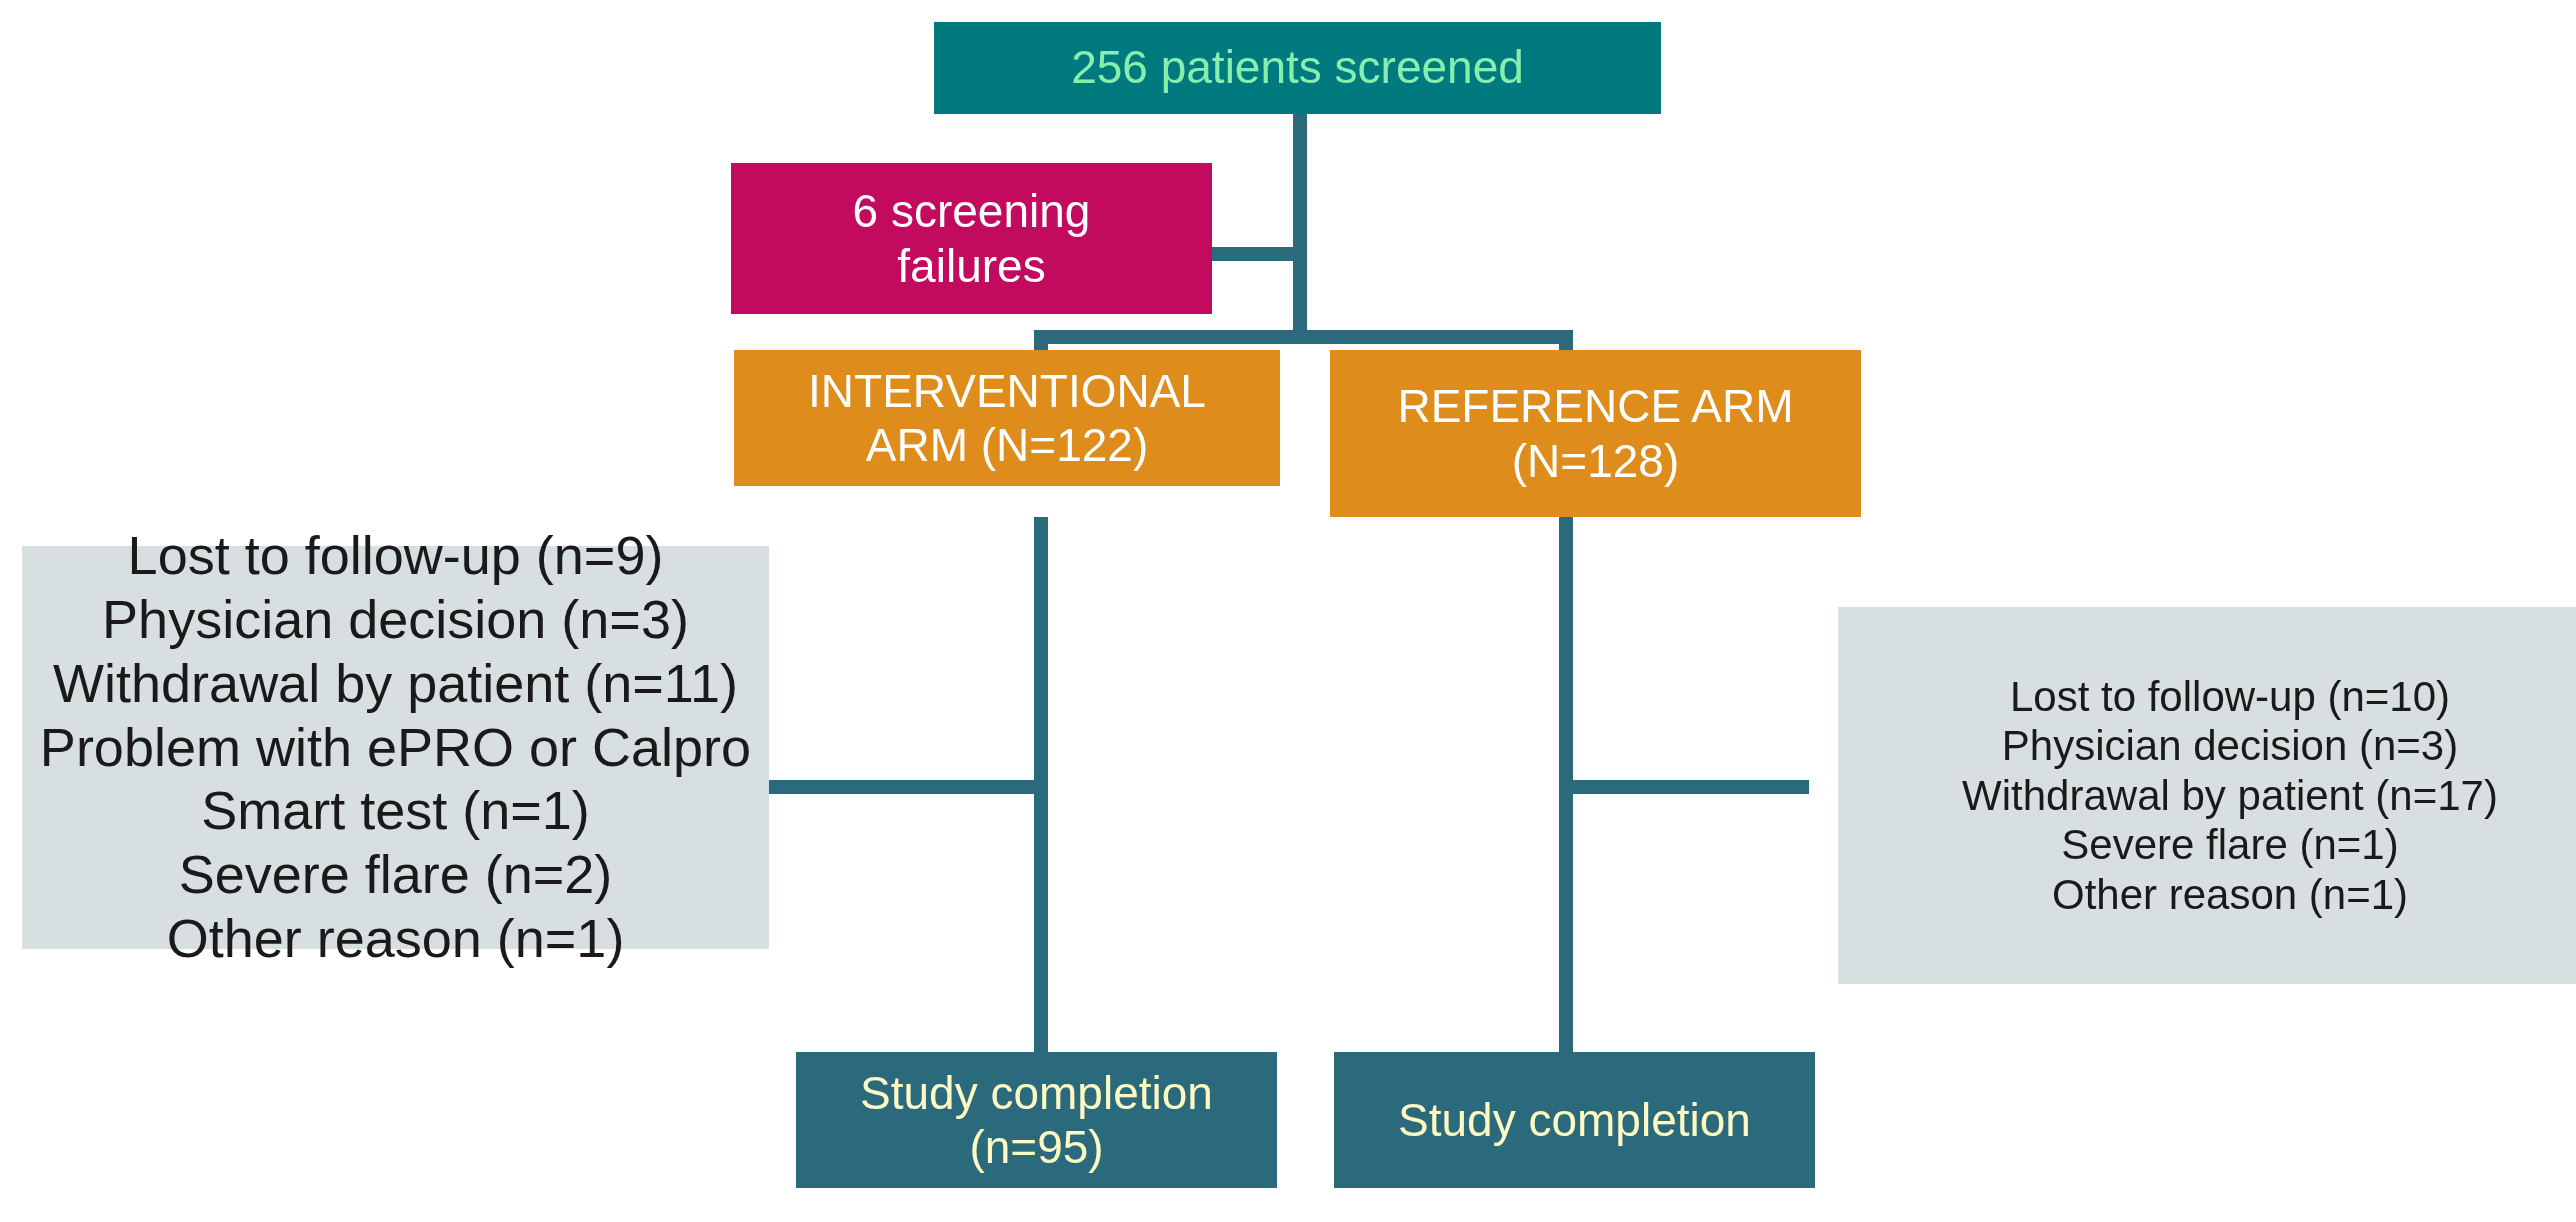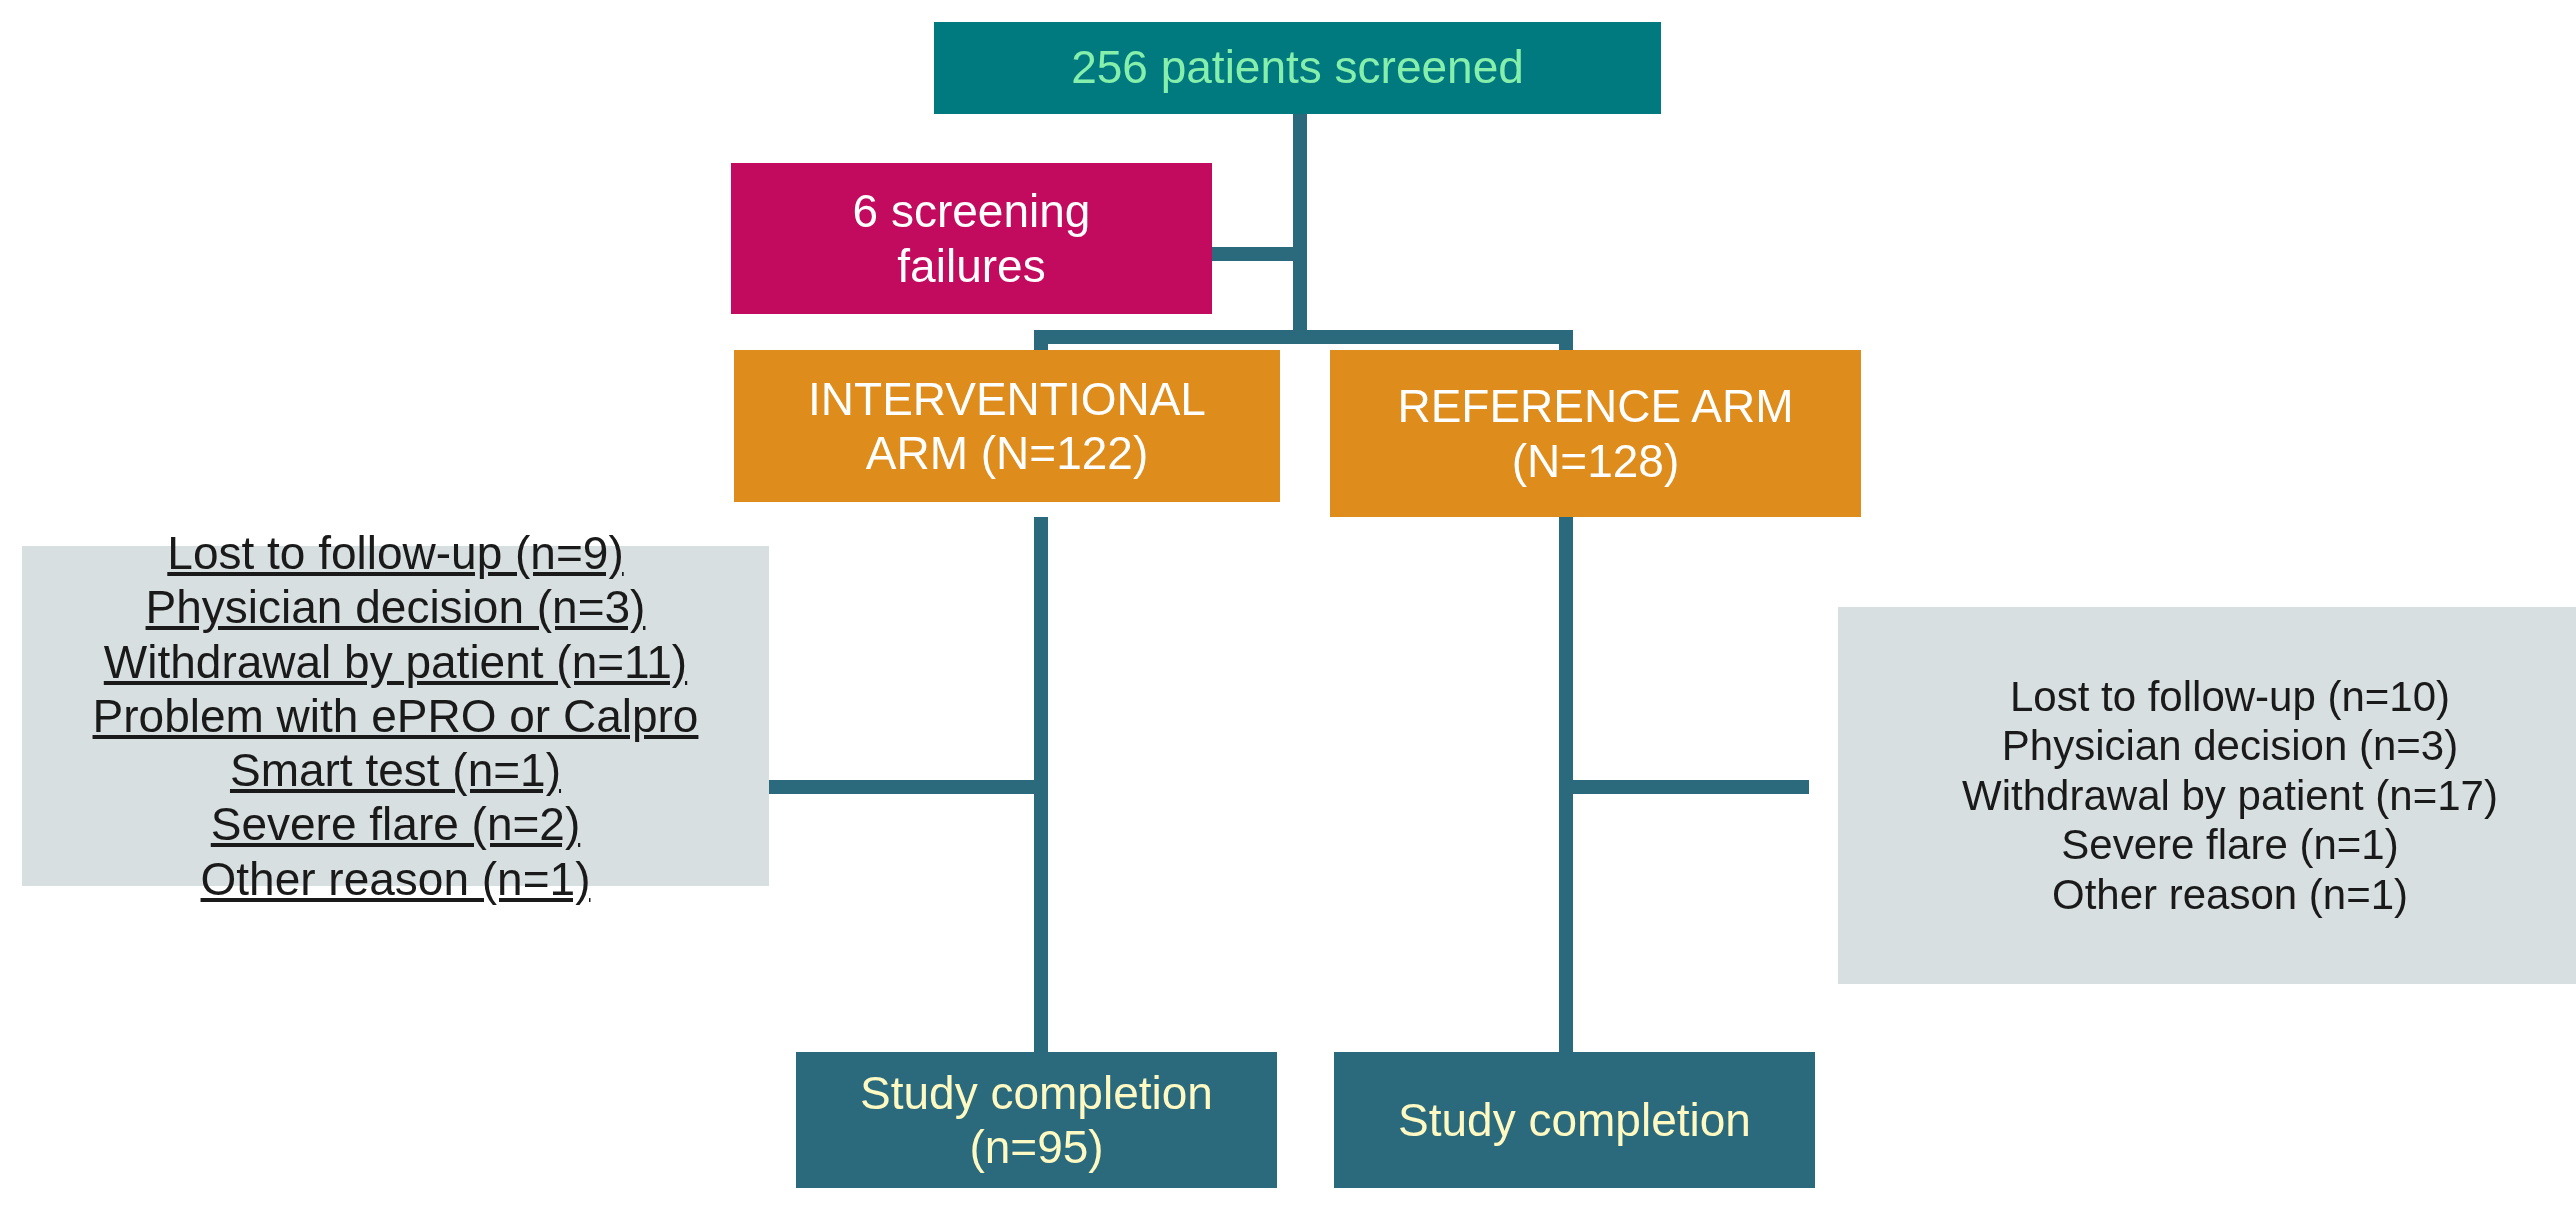--- a/index.html
+++ b/index.html
@@ -54,23 +54,23 @@
     color: #fef9c3;
   }
   .reasons-box {
     background: #D7DFE1;
     color: #1A1A1A;
   }
 
   
   #box-screened   { left: 934px; top: 21.5px;   width: 727px;  height: 92px; font-size: 46px; }
   #box-failures   { left: 731px;  top: 163px;  width: 481px;  height: 151px; font-size: 46px; }
-  #box-arm-interv { left: 734px;  top: 350px;  width: 546px;  height: 152px; font-size: 46px; }
+  #box-arm-interv { left: 734px;  top: 350px;  width: 546px;  height: 136px; font-size: 46px; }
   #box-arm-ref    { left: 1330px; top: 350px;  width: 531px;  height: 167px; font-size: 46px; }
-  #box-reasons-left  { left: 22px;   top: 546px; width: 747px; height: 340px; font-size: 46px; text-decoration: underline; }
+  #box-reasons-left  { left: 22px;   top: 546px; width: 747px; height: 403px; font-size: 54px; }
   #box-reasons-right { left: 1807px; top: 607px; width: 784px; height: 377px; font-size: 42px; margin-left: 31px; }
   #box-completion-interv { left: 796px; top: 1052px; width: 481px; height: 136px; font-size: 46px; }
   #box-completion-ref    { left: 1334px; top: 1052px; width: 481px; height: 136px; font-size: 46px; }
 
   
   .conn {
     position: absolute;
     background: #2A6A7C;
   }
   

